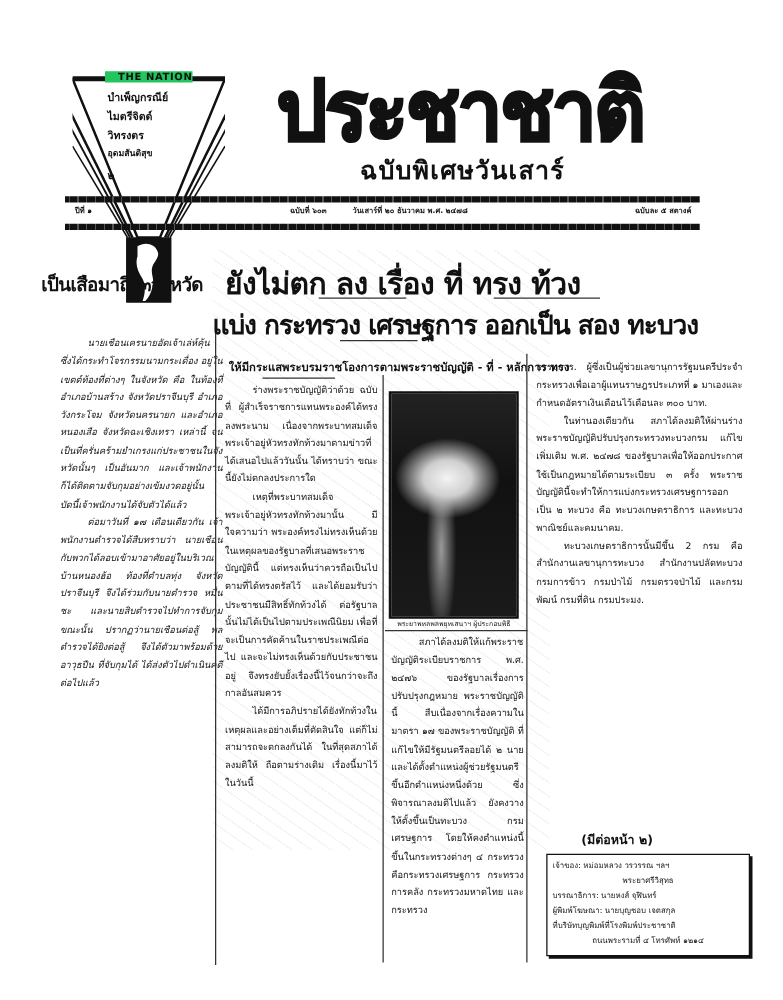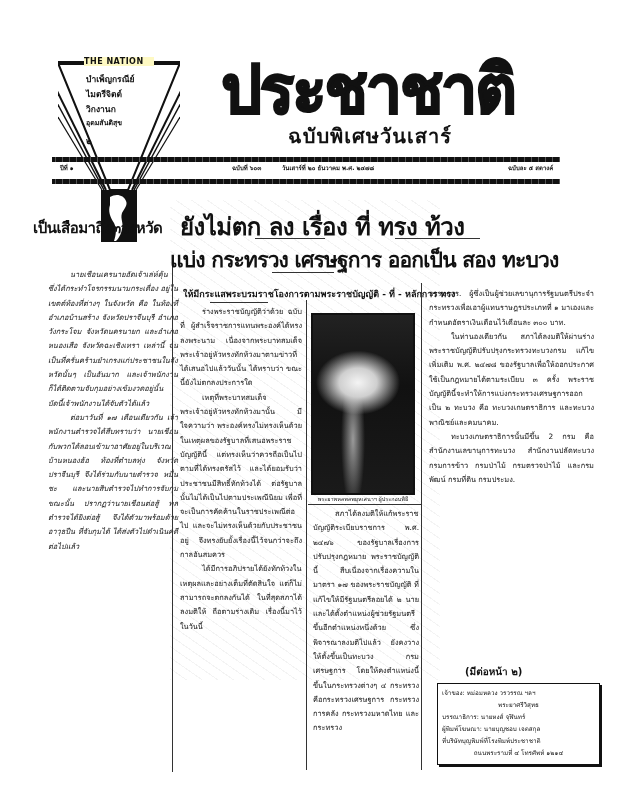--- a/index.html
+++ b/index.html
@@ -3,22 +3,22 @@
 <meta charset="utf-8">
 <style>
   html, body { margin: 0; padding: 0; background: #ffffff; }
   body { width: 626px; height: 800px; position: relative; overflow: hidden;
          font-family: "DejaVu Sans", sans-serif; color: #111; }
   .abs { position: absolute; }
 
   
   .emblem { left: 58px; top: 55px; width: 122px; height: 160px; }
   .emblem svg { position: absolute; left: 0; top: 0; }
-  .emblem .nation { position: absolute; left: 26px; top: 2px; width: 70px; text-align: left;
-                    font: bold 8px "DejaVu Sans", sans-serif; letter-spacing: 0.5px; background:#fef9c3; }
+  .emblem .nation { position: absolute; left: 26px; top: 2px; width: 70px; text-align: right;
+                    font: bold 8px "DejaVu Sans", sans-serif; letter-spacing: 0.5px; background:#22c55e; }
   .emblem .motto { position: absolute; left: 28px; width: 66px; text-align: left;
                    font-size: 8.5px; font-weight: bold; line-height: 13px; }
   .emblem .mapbox { position: absolute; left: 43px; top: 135px; width: 34px; height: 50px;
                     background: #111; border: 1px solid #111; overflow: hidden; }
 
   
   .title { left: 208px; top: 55px; width: 320px; text-align: center;
            font: 900 64px "DejaVu Sans", sans-serif; letter-spacing: -2px;
            -webkit-text-stroke: 2px #111; line-height: 70px; transform: scaleY(1.05); }
   .subtitle { left: 265px; top: 120px; width: 210px; text-align: center;
@@ -80,21 +80,21 @@
     <line x1="-2" y1="46" x2="46" y2="135" stroke="#111" stroke-width="1.5"></line>
     <line x1="0" y1="62" x2="44" y2="135" stroke="#111" stroke-width="1.2"></line>
     <line x1="126" y1="30" x2="74" y2="135" stroke="#111" stroke-width="2"></line>
     <line x1="124" y1="46" x2="76" y2="135" stroke="#111" stroke-width="1.5"></line>
     <line x1="122" y1="62" x2="78" y2="135" stroke="#111" stroke-width="1.2"></line>
     <line x1="0" y1="8" x2="122" y2="8" stroke="#111" stroke-width="4"></line>
   </svg>
   <div class="nation">THE NATION</div>
   <div class="motto" style="top:18px">บำเพ็ญกรณีย์</div>
   <div class="motto" style="top:33px">ไมตรีจิตต์</div>
-  <div class="motto" style="top:48px">วิกงานก</div>
+  <div class="motto" style="top:48px">วิทรงตร</div>
   <div class="motto" style="top:62px;font-size:7px">อุดมสันติสุข</div>
   <div class="motto" style="top:80px">๒</div>
   <div class="mapbox">
     <svg width="34" height="50" viewBox="0 0 34 50">
       <path d="M8,6 C14,2 22,4 24,10 C26,14 22,18 20,22 C18,28 22,32 20,38 C19,44 16,48 14,50 L12,50 C14,44 15,38 12,32 C8,26 6,20 8,14 Z" fill="#fff"></path>
     </svg>
   </div>
 </div>
 
 <div class="abs title">ประชาชาติ</div>

